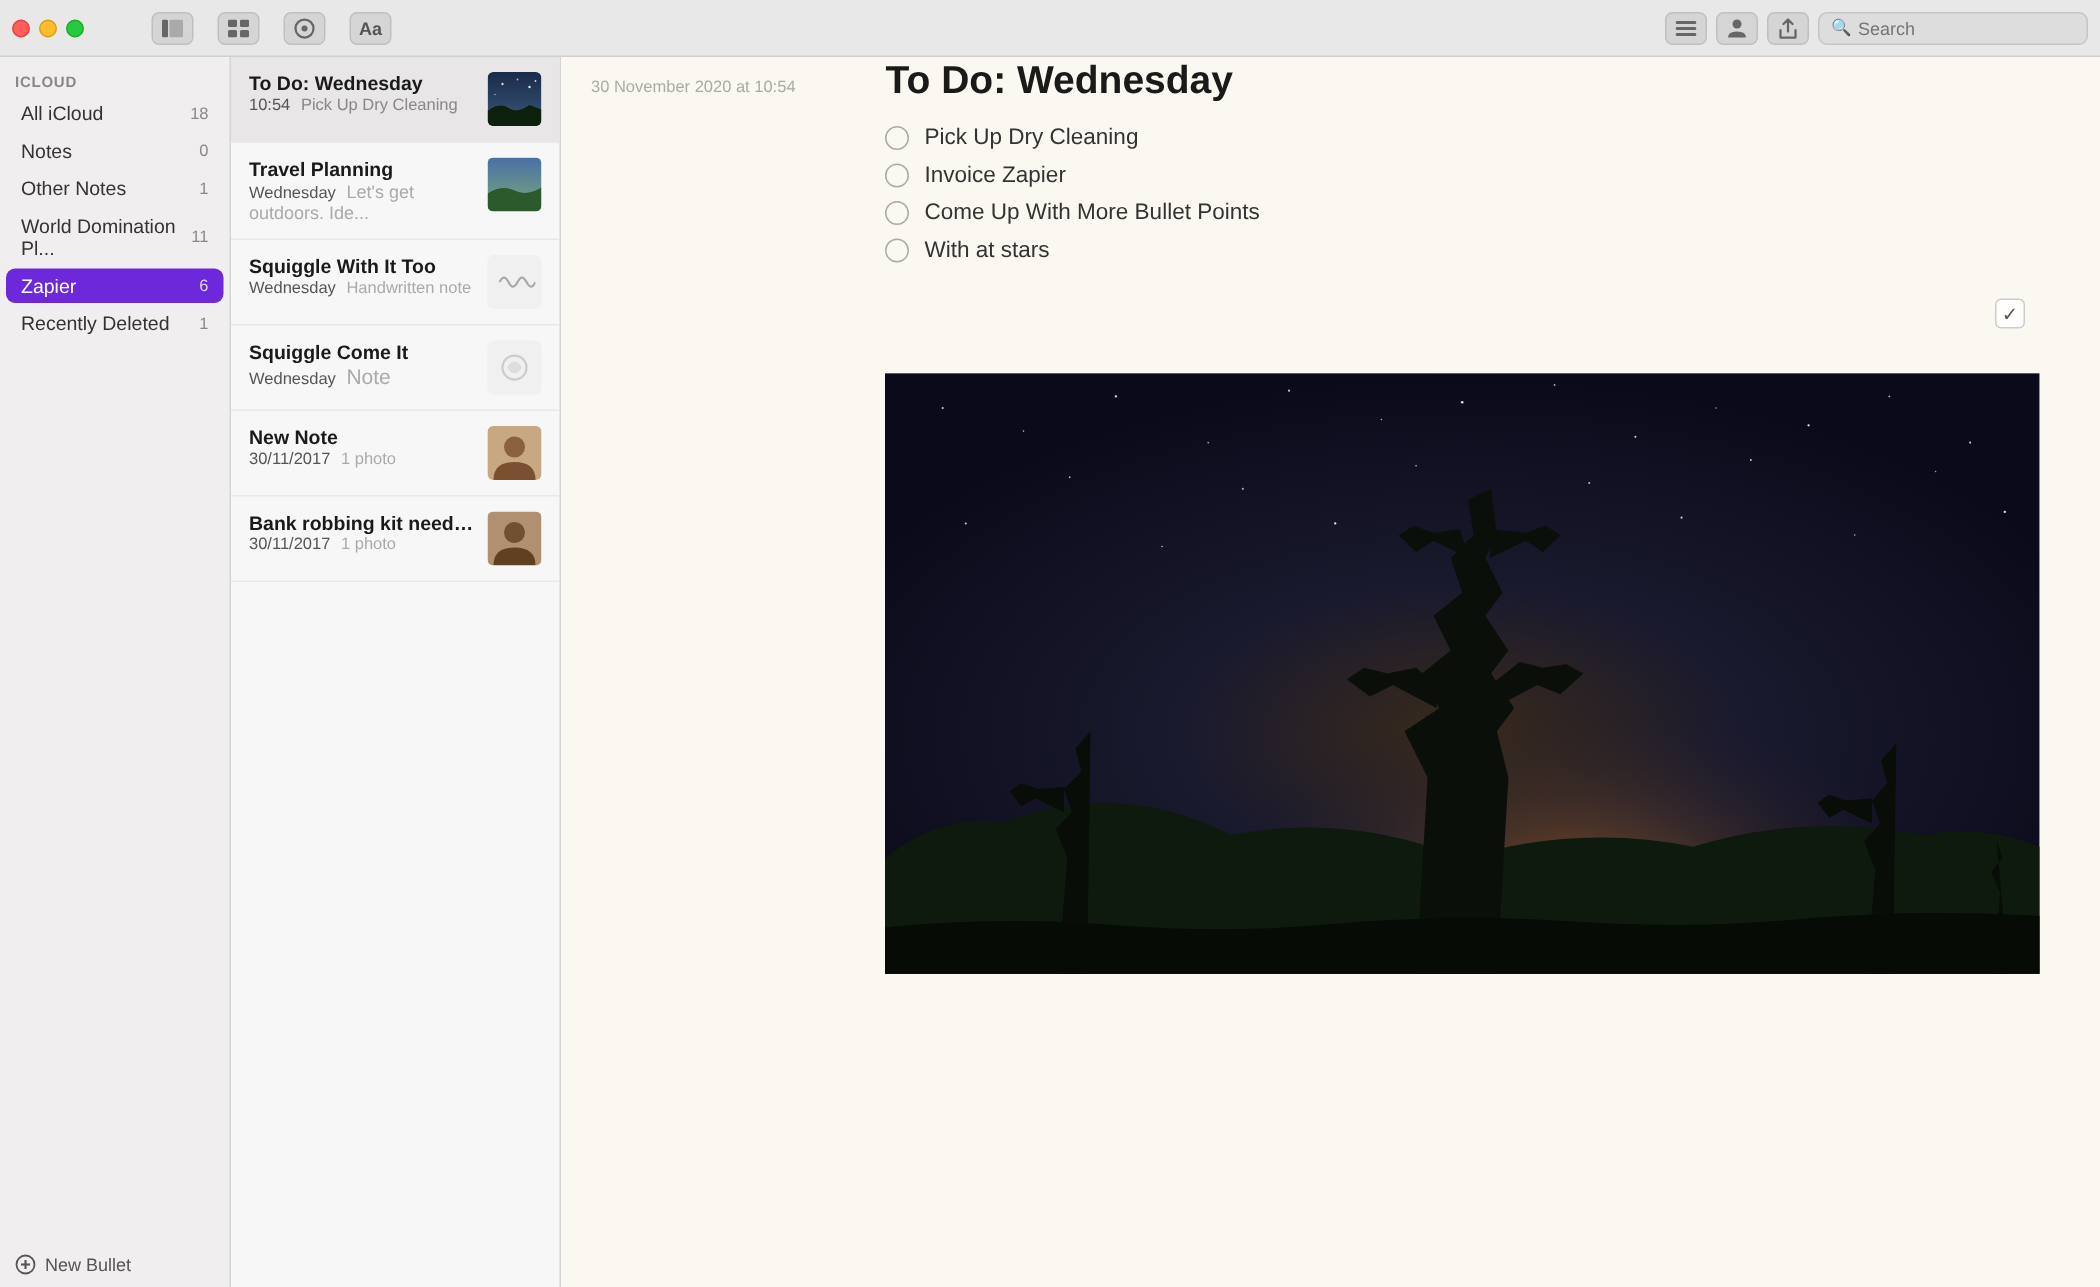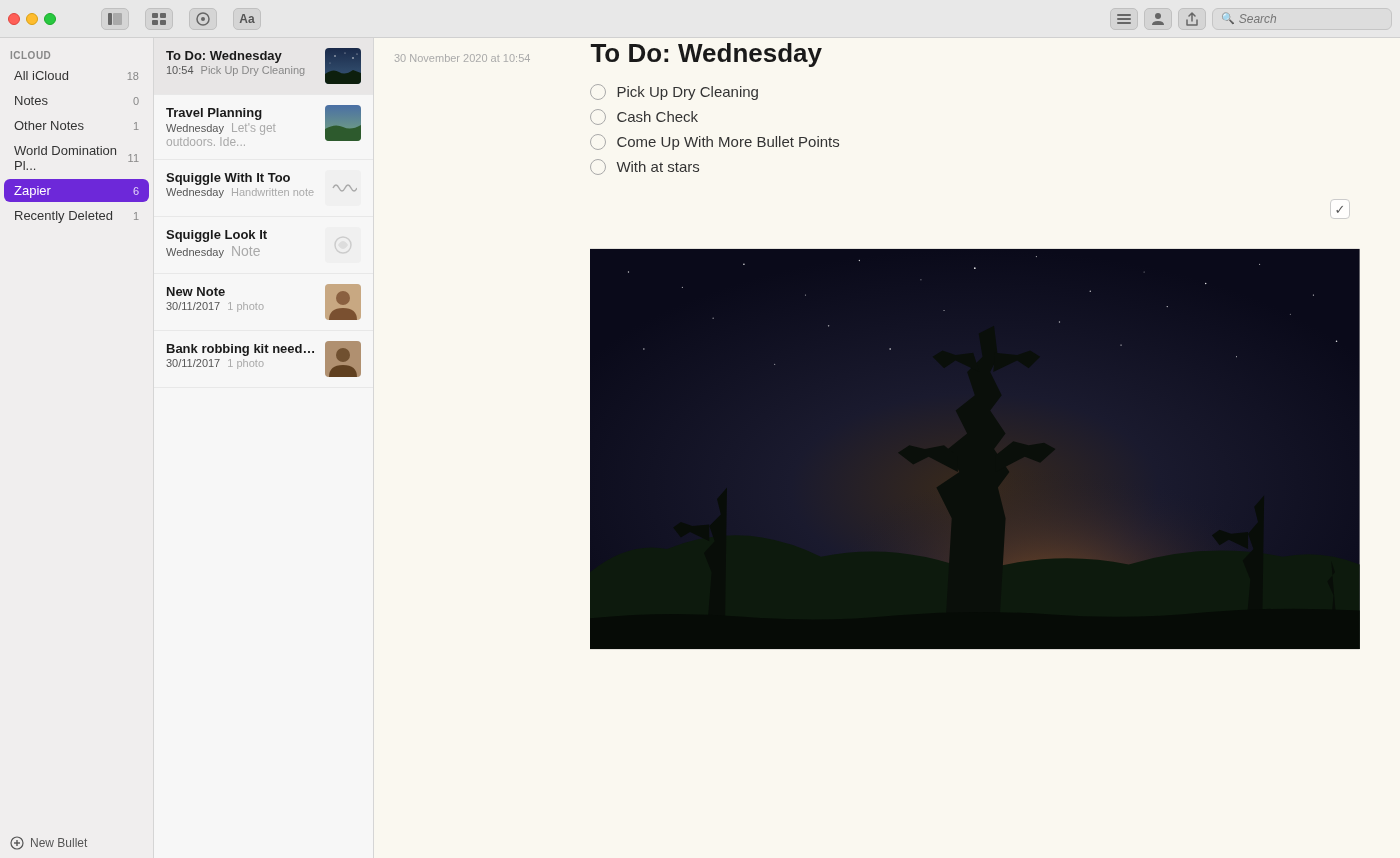--- a/index.html
+++ b/index.html
@@ -70,21 +70,20 @@
       width: 180px;
       height: 22px;
     }
     .search-box input {
       border: none;
       background: transparent;
       font-size: 12px;
       color: #666;
       width: 100%;
       outline: none;
-      font-style: italic;
     }
     .search-icon-char { font-size: 11px; color: #888; margin-right: 4px; }
     
     .main-container {
       display: flex;
       flex: 1;
       overflow: hidden;
     }
     
     .sidebar {
@@ -414,21 +413,21 @@
       </div>
       <div class="squiggle-thumb">
         <svg width="28" height="28" viewBox="0 0 28 28">
             <path d="M4 14 Q7 8 10 14 Q13 20 16 14 Q19 8 22 14 Q25 20 28 14" stroke="#aaa" stroke-width="1.5" fill="none"></path>
           </svg>
       </div>
     </div>
 
     <div class="note-item">
       <div class="note-item-text">
-        <div class="note-item-title">Squiggle Look It</div>
+        <div class="note-item-title">Squiggle Come It</div>
         <div class="note-item-meta">
           <span class="date">Wednesday</span>
           <span style="margin-left:4px;color:#aaa;font-size:14px">Note</span>
         </div>
       </div>
       <div class="squiggle-thumb">
         <svg width="28" height="28" viewBox="0 0 28 28">
             <circle cx="14" cy="14" r="8" fill="none" stroke="#ccc" stroke-width="1.5"></circle>
             <path d="M9 14 Q14 6 19 14 Q14 22 9 14" fill="#ddd"></path>
           </svg>
@@ -476,21 +475,21 @@
     <div class="detail-content">
       <div class="detail-title">To Do: Wednesday</div>
 
       <div>
         <div class="checklist-item">
           <div class="checklist-circle"></div>
           <span>Pick Up Dry Cleaning</span>
         </div>
         <div class="checklist-item">
           <div class="checklist-circle"></div>
-          <span>Cash Check</span>
+          <span>Invoice Zapier</span>
         </div>
         <div class="checklist-item">
           <div class="checklist-circle"></div>
           <span>Come Up With More Bullet Points</span>
         </div>
         <div class="checklist-item">
           <div class="checklist-circle"></div>
           <span>With at stars</span>
         </div>
       </div>

